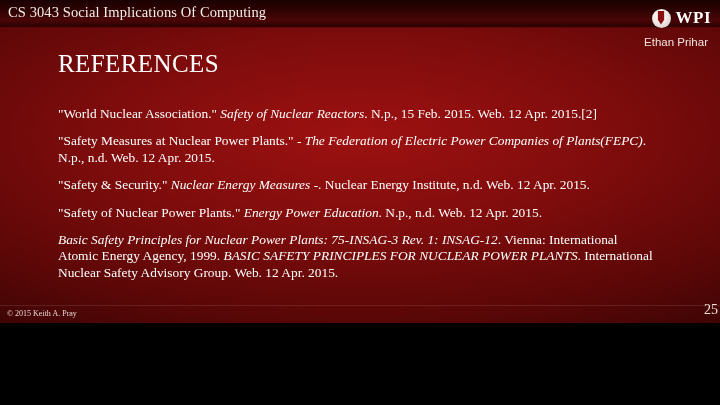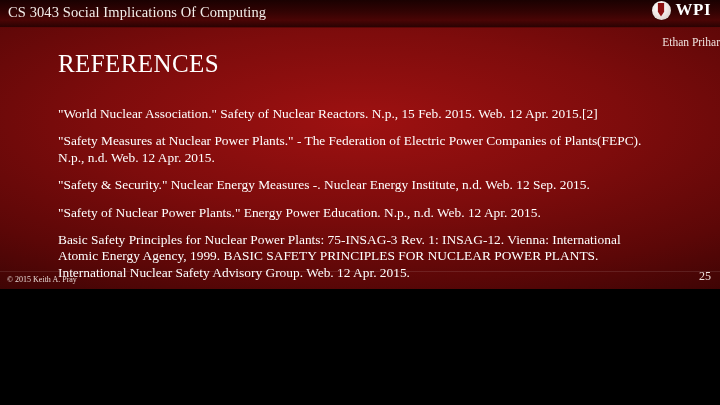--- a/index.html
+++ b/index.html
@@ -9,21 +9,21 @@
   body {
     width: 720px;
     height: 405px;
     overflow: hidden;
     font-family: "Liberation Serif", serif;
     background: #000;
   }
   .slide {
     position: relative;
     width: 720px;
-    height: 289px;
+    height: 323px;
     background:
       radial-gradient(ellipse 115% 95% at 50% 42%, #9e1111 0%, #7e0c0c 32%, #5c0707 58%, #3a0404 78%, #230202 92%, #190101 100%);
     overflow: hidden;
   }
   .header-bar {
     position: absolute;
     top: 0; left: 0;
     width: 720px;
     height: 27px;
     background: linear-gradient(to bottom, #1a0101 0%, #330303 45%, #4a0505 75%, #2a0202 100%);
@@ -35,21 +35,21 @@
     top: 4px;
     font-size: 14.5px;
     color: #f3eeea;
     font-family: "Liberation Serif", serif;
     letter-spacing: 0.1px;
     white-space: nowrap;
   }
   .wpi-logo {
     position: absolute;
     right: 9px;
-    top: 0;
+    top: 8px;
     display: flex;
     align-items: center;
     gap: 5px;
   }
   .wpi-seal {
     width: 19px;
     height: 19px;
     border-radius: 50%;
     background: radial-gradient(circle at 40% 35%, #ffffff 0%, #f0e9e6 45%, #cfc3bd 100%);
     position: relative;
@@ -68,25 +68,25 @@
   }
   .wpi-text {
     font-family: "Liberation Serif", serif;
     font-weight: bold;
     font-size: 17px;
     color: #ffffff;
     letter-spacing: 0.5px;
   }
   .author {
     position: absolute;
-    right: 0;
+    right: 12px;
     top: 36px;
     font-size: 11.5px;
     color: #f0e4e0;
-    font-family: Liberation Serif, serif;
+    font-family: Liberation Sans, sans-serif;
   }
   .slide-title {
     position: absolute;
     left: 58px;
     top: 50px;
     font-size: 25px;
     color: #ffffff;
     font-family: "Liberation Serif", serif;
     letter-spacing: 0.4px;
     text-align: right;
@@ -99,35 +99,35 @@
   }
   .ref {
     color: #ffffff;
     font-size: 13.4px;
     line-height: 16.4px;
     margin-bottom: 11px;
     font-family: "Liberation Serif", serif;
     text-align: left;
   }
   .ref:last-child { margin-bottom: 0; }
-  .it { }
+  .it { font-style: italic; }
   .footer-left {
     position: absolute;
     left: 7px;
     bottom: 5px;
     font-size: 8px;
     color: #e7d8d4;
     font-family: "Liberation Serif", serif;
     margin-top: 38px;
   }
   .footer-right {
     position: absolute;
-    right: 9px;
+    right: 2px;
     bottom: 5px;
-    font-size: 12px;
+    font-size: 14px;
     color: #f0e2de;
     font-family: "Liberation Serif", serif;
   }
   .footer-rule {
     position: absolute;
     left: 0;
     bottom: 17px;
     width: 720px;
     height: 1px;
     background: rgba(255,255,255,0.10);
@@ -147,21 +147,21 @@
     <div class="wpi-text">WPI</div>
   </div>
 
   <div class="author">Ethan Prihar</div>
 
   <div class="slide-title">REFERENCES</div>
 
   <div class="body">
     <div class="ref"><span>"World Nuclear Association." </span><span class="it">Safety of Nuclear Reactors</span><span>. N.p., 15 Feb. 2015. Web. 12 Apr. 2015.[2]</span></div>
     <div class="ref"><span>"Safety Measures at Nuclear Power Plants." </span><span class="it">- The Federation of Electric Power Companies of Plants(FEPC)</span><span>. N.p., n.d. Web. 12 Apr. 2015.</span></div>
-    <div class="ref"><span>"Safety &amp; Security." </span><span class="it">Nuclear Energy Measures -</span><span>. Nuclear Energy Institute, n.d. Web. 12 Sep. 2015.</span></div>
+    <div class="ref"><span>"Safety &amp; Security." </span><span class="it">Nuclear Energy Measures -</span><span>. Nuclear Energy Institute, n.d. Web. 12 Apr. 2015.</span></div>
     <div class="ref"><span>"Safety of Nuclear Power Plants." </span><span class="it">Energy Power Education</span><span>. N.p., n.d. Web. 12 Apr. 2015.</span></div>
     <div class="ref"><span class="it">Basic Safety Principles for Nuclear Power Plants: 75-INSAG-3 Rev. 1: INSAG-12</span><span>. Vienna: International Atomic Energy Agency, 1999. </span><span class="it">BASIC SAFETY PRINCIPLES FOR NUCLEAR POWER PLANTS</span><span>. International Nuclear Safety Advisory Group. Web. 12 Apr. 2015.</span></div>
   </div>
 
   <div class="footer-rule"></div>
   <div class="footer-left">© 2015 Keith A. Pray</div>
   <div class="footer-right">25</div>
 
 </div>
 

